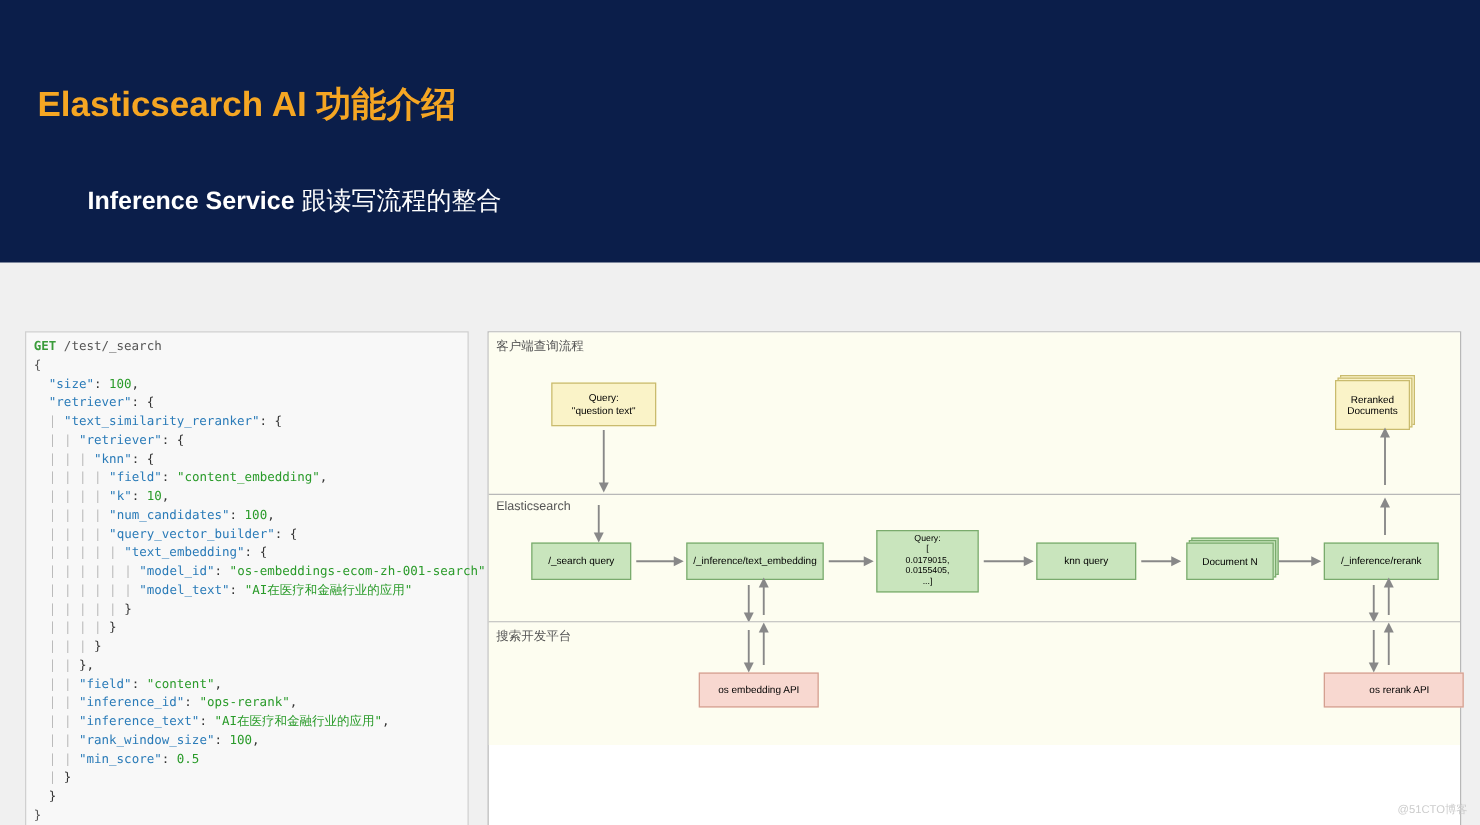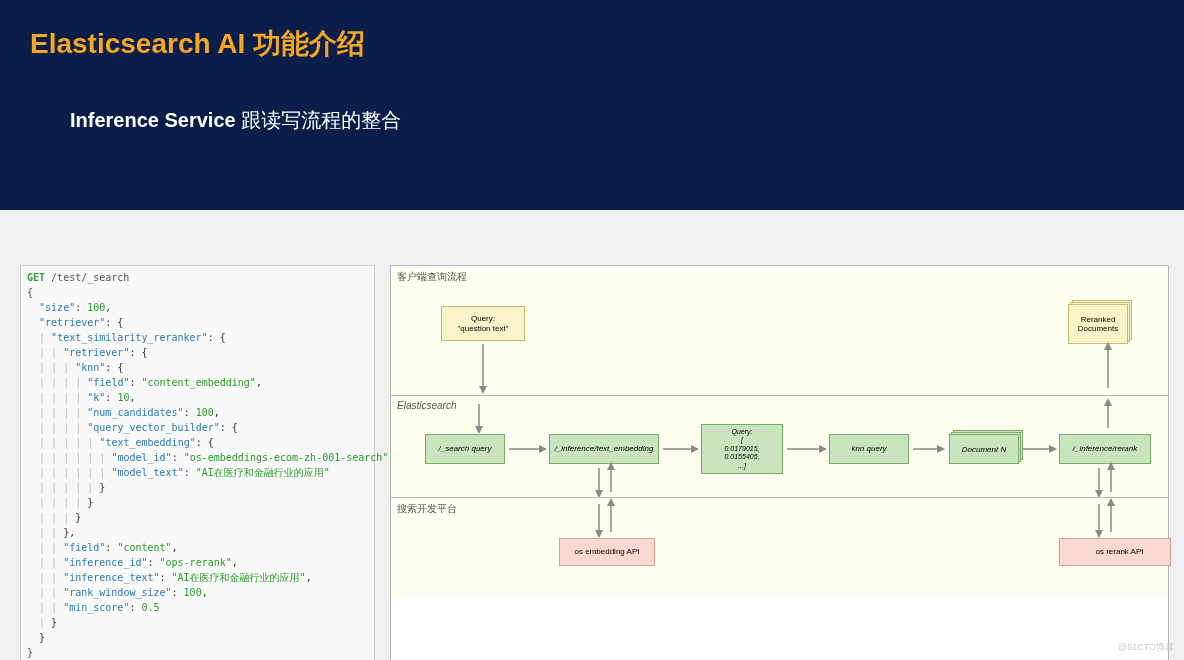--- a/index.html
+++ b/index.html
@@ -1,18 +1,18 @@
 <!DOCTYPE html>
 <html><head>
 <meta charset="utf-8">
 <style>
   * { box-sizing: border-box; margin: 0; padding: 0; }
   body { width: 1184px; height: 660px; background: #f0f0f0; font-family: Arial, "Microsoft YaHei", sans-serif; overflow: hidden; position: relative; }
   .header { background: #0b1e4a; height: 210px; padding: 25px 30px 0 30px; position: relative; }
-  .title { color: #f5a623; font-size: 28px; font-weight: bold; }
+  .title { color: #f5a623; font-size: 28px; font-weight: bold; margin-top: 40px; }
   .logo { position: absolute; top: 30px; right: 30px; text-align: right; }
   .logo-cn { color: #4a6db3; font-size: 20px; font-weight: bold; letter-spacing: 2px; }
   .logo-en { color: #3a4a6b; font-size: 8px; letter-spacing: 1px; }
   .subtitle { color: #fff; font-size: 20px; margin-top: 44px; margin-left: 40px; }
   .subtitle strong { font-weight: bold; }
   .content { display: flex; padding: 55px 15px 10px 20px; gap: 15px; }
   
   .code-panel { width: 355px; background: #f8f8f8; border: 1px solid #d0d0d0; font-family: Consolas, monospace; font-size: 10px; line-height: 1.5; padding: 4px 6px; color: #333; }
   .code-panel .method { color: #3a9b3a; font-weight: bold; }
   .code-panel .path { color: #555; }
@@ -21,21 +21,21 @@
   .code-panel .num { color: #2a9b2a; }
   .code-panel .str { color: #2a9b2a; }
   .code-panel pre { white-space: pre; }
   .guide { color: #bbb; }
 
   .diagram { flex: 1; display: flex; flex-direction: column; border: 1px solid #b8b8b8; background: #fff; }
   .lane { border-bottom: 1px solid #b8b8b8; position: relative; background: #fdfdf0; }
   .lane:last-child { border-bottom: none; }
   .lane-label { position: absolute; top: 4px; left: 6px; font-size: 10px; color: #555; z-index: 2; }
   .lane1 { height: 130px; }
-  .lane2 { height: 102px; font-style: italic; }
+  .lane2 { height: 102px; }
   .lane3 { height: 98px; }
   
   .box { position: absolute; border-width: 1px; border-style: solid; font-size: 8px; display: flex; flex-direction: column; align-items: center; justify-content: center; text-align: center; padding: 3px; line-height: 1.2; }
   .box.yellow { background: #faf3c8; border-color: #c9bb6e; }
   .box.green { background: #c9e5bd; border-color: #7aab6d; }
   .box.pink { background: #f8d8d0; border-color: #d4a090; }
   .stack { position: absolute; }
   .stack .s1, .stack .s2, .stack .s3 { position: absolute; border-width: 1px; border-style: solid; width: 100%; height: 100%; }
   .stack.yellow .s1, .stack.yellow .s2, .stack.yellow .s3 { background: #faf3c8; border-color: #c9bb6e; }
   .stack.green .s1, .stack.green .s2, .stack.green .s3 { background: #c9e5bd; border-color: #7aab6d; }

